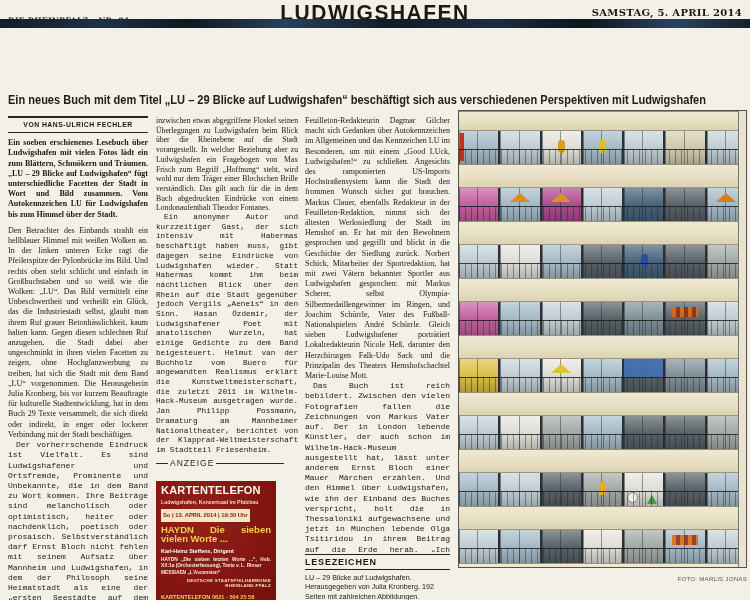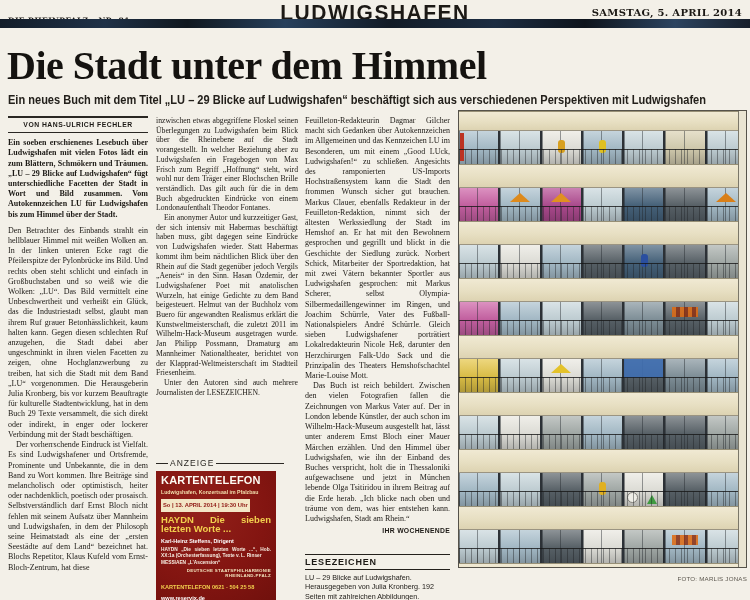--- a/index.html
+++ b/index.html
@@ -24,30 +24,30 @@
   .col{position:absolute;top:116px;height:484px;overflow:hidden;text-align:justify;
        font-size:8px;line-height:10.2px;}
   .col1{left:8px;width:140px;}
   .col2{left:156px;width:142px;}
   .col3{left:305px;width:145px;}
   .byline{border-top:2px solid #2a2723;border-bottom:1px solid #2a2723;text-align:center;
           font-family:"Liberation Sans",sans-serif;font-size:6.8px;font-weight:700;letter-spacing:.5px;
           padding:2px 0;margin-bottom:5px;}
   p.bodytext{margin:0;}
   p.lead{margin:0 0 6px 0;font-weight:700;}
-  p.indent{text-indent:8px;}
+  p.indent{text-indent:8px;font-family:Liberation Mono, monospace;}
   .tight{font-size:7.7px;line-height:9.7px;}
   .col2-text{height:340px;overflow:hidden;}
   .col3-text{height:436px;overflow:hidden;}
   .signoff{text-align:right;font-family:"Liberation Sans",sans-serif;font-weight:700;font-size:6.8px;
            letter-spacing:.3px;margin-top:2px;}
   
   .anzeige-wrap{position:absolute;left:0;top:342px;width:128px;}
   .anzeige-label{display:flex;align-items:center;font-family:"Liberation Sans",sans-serif;
-                 font-size:8.5px;letter-spacing:1px;color:#2a2723;margin-bottom:3px;}
+                 font-size:8.5px;letter-spacing:1px;color:#2a2723;margin-bottom:13px;}
   .anzeige-label::before{content:"";flex:0 0 12px;height:1px;background:#2a2723;margin-right:2px;}
   .anzeige-label::after{content:"";flex:1;height:1px;background:#2a2723;margin-left:2px;}
   .ad-box{width:120px;min-height:133px;padding:4px 5px 4px 5px;box-sizing:border-box;
           background:radial-gradient(circle at 35% 30%,#93211a 0%,#831511 55%,#6e100c 100%);
           color:#fff;font-family:"Liberation Sans",sans-serif;}
   .ad-title{font-size:11px;font-weight:700;letter-spacing:.2px;color:#fdfbf4;line-height:11px;}
   .ad-venue{font-size:5.2px;font-weight:700;color:#f3dfae;margin-top:1px;}
   .ad-date{background:#f3e6c6;color:#8d1410;font-size:5.8px;font-weight:700;padding:1px 2px;margin-top:2px;
            display:inline-block;}
   .ad-program{color:#f2cf4e;font-size:9.5px;font-weight:700;line-height:9.8px;margin-top:3px;}
@@ -102,21 +102,20 @@
 
 <div class="page">
 
   <div class="masthead">
     <div class="mh-left">DIE RHEINPFALZ – NR. 81</div>
     <div class="mh-title">LUDWIGSHAFEN</div>
     <div class="mh-date">SAMSTAG, 5. APRIL 2014</div>
   </div>
   <div class="mh-bar"></div>
 
-  <div class="headline">Die Stadt unter dem Himmel</div>
   <div class="subhead">Ein neues Buch mit dem Titel „LU – 29 Blicke auf Ludwigshafen“ beschäftigt sich aus verschiedenen Perspektiven mit Ludwigshafen</div>
 
   <div class="col col1">
     <div class="byline">VON HANS-ULRICH FECHLER</div>
     <p class="lead">Ein soeben erschienenes Lesebuch über Ludwigshafen mit vielen Fotos lädt ein zum Blättern, Schmökern und Träumen. „LU – 29 Blicke auf Ludwigshafen“ fügt unterschiedliche Facetten der Stadt in Wort und Bild zusammen. Vom Autokennzeichen LU für Ludwigshafen bis zum Himmel über der Stadt.</p>
     <p class="bodytext">Den Betrachter des Einbands strahlt ein hellblauer Himmel mit weißen Wolken an. In der linken unteren Ecke ragt die Pfeilerspitze der Pylonbrücke ins Bild. Und rechts oben steht schlicht und einfach in Großbuchstaben und so weiß wie die Wolken: „LU“. Das Bild vermittelt eine Unbeschwertheit und verheißt ein Glück, das die Industriestadt selbst, glaubt man ihrem Ruf grauer Betonhässlichkeit, kaum halten kann. Gegen diesen schlechten Ruf anzugehen, die Stadt dabei aber ungeschminkt in ihren vielen Facetten zu zeigen, ohne Hochglanzwerbung zu treiben, hat sich die Stadt mit dem Band „LU“ vorgenommen. Die Herausgeberin Julia Kronberg, bis vor kurzem Beauftragte für kulturelle Stadtentwicklung, hat in dem Buch 29 Texte versammelt, die sich direkt oder indirekt, in enger oder lockerer Verbindung mit der Stadt beschäftigen.</p>
     <p class="bodytext indent">Der vorherrschende Eindruck ist Vielfalt. Es sind Ludwigshafener und Ortsfremde, Prominente und Unbekannte, die in dem Band zu Wort kommen. Ihre Beiträge sind melancholisch oder optimistisch, heiter oder nachdenklich, poetisch oder prosaisch. Selbstverständlich darf Ernst Bloch nicht fehlen mit seinem Aufsatz über Mannheim und Ludwigshafen, in dem der Philosoph seine Heimatstadt als eine der „ersten Seestädte auf dem Land“ bezeichnet hat. Blochs Repetitor, Klaus Kufeld vom Ernst-Bloch-Zentrum, hat diese</p>
   </div>
 
   <div class="col col2">
@@ -124,21 +123,21 @@
       <p class="bodytext">inzwischen etwas abgegriffene Floskel seinen Überlegungen zu Ludwigshafen beim Blick über die Rheinebene auf die Stadt vorangestellt. In welcher Beziehung aber zu Ludwigshafen ein Fragebogen von Max Frisch zum Begriff „Hoffnung“ steht, wird wohl nur dem Träger einer Blochschen Brille verständlich. Das gilt auch für die in dem Buch abgedruckten Eindrücke von einem Londonaufenthalt Theodor Fontanes.</p>
       <p class="bodytext indent">Ein anonymer Autor und kurzzeitiger Gast, der sich intensiv mit Habermas beschäftigt haben muss, gibt dagegen seine Eindrücke von Ludwigshafen wieder. Statt Habermas kommt ihm beim nächtlichen Blick über den Rhein auf die Stadt gegenüber jedoch Vergils „Aeneis“ in den Sinn. Hasan Özdemir, der Ludwigshafener Poet mit anatolischen Wurzeln, hat einige Gedichte zu dem Band beigesteuert. Helmut van der Buchholz vom Buero für angewandten Realismus erklärt die Kunstweltmeisterschaft, die zuletzt 2011 im Wilhelm-Hack-Museum ausgetragen wurde. Jan Philipp Possmann, Dramaturg am Mannheimer Nationaltheater, berichtet von der Klapprad-Weltmeisterschaft im Stadtteil Friesenheim.</p>
       <p class="bodytext indent">Unter den Autoren sind auch mehrere Journalisten der LESEZEICHEN.</p>
     </div>
     <div class="anzeige-wrap">
       <div class="anzeige-label">ANZEIGE</div>
       <div class="ad-box">
         <div class="ad-title">KARTENTELEFON</div>
         <div class="ad-venue">Ludwigshafen, Konzertsaal im Pfalzbau</div>
         <div class="ad-date">So | 13. APRIL 2014 | 19:30 Uhr</div>
-        <div class="ad-program">HAYDN Die sieben letzten Worte ...</div>
+        <div class="ad-program">HAYDN Die sieben vielen Worte ...</div>
         <div class="ad-conductor">Karl-Heinz Steffens, Dirigent</div>
         <div class="ad-detail">HAYDN „Die sieben letzten Worte ...“, Hob. XX:1a (Orchesterfassung), Texte v. L. Rinser</div>
         <div class="ad-detail">MESSIAEN „L’Ascension“</div>
         <div class="ad-orch">DEUTSCHE STAATSPHILHARMONIE RHEINLAND-PFALZ</div>
         <div class="ad-phone">KARTENTELEFON 0621 - 504 25 58</div>
         <div class="ad-web">www.reservix.de</div>
         
       </div>
     </div>
   </div>

